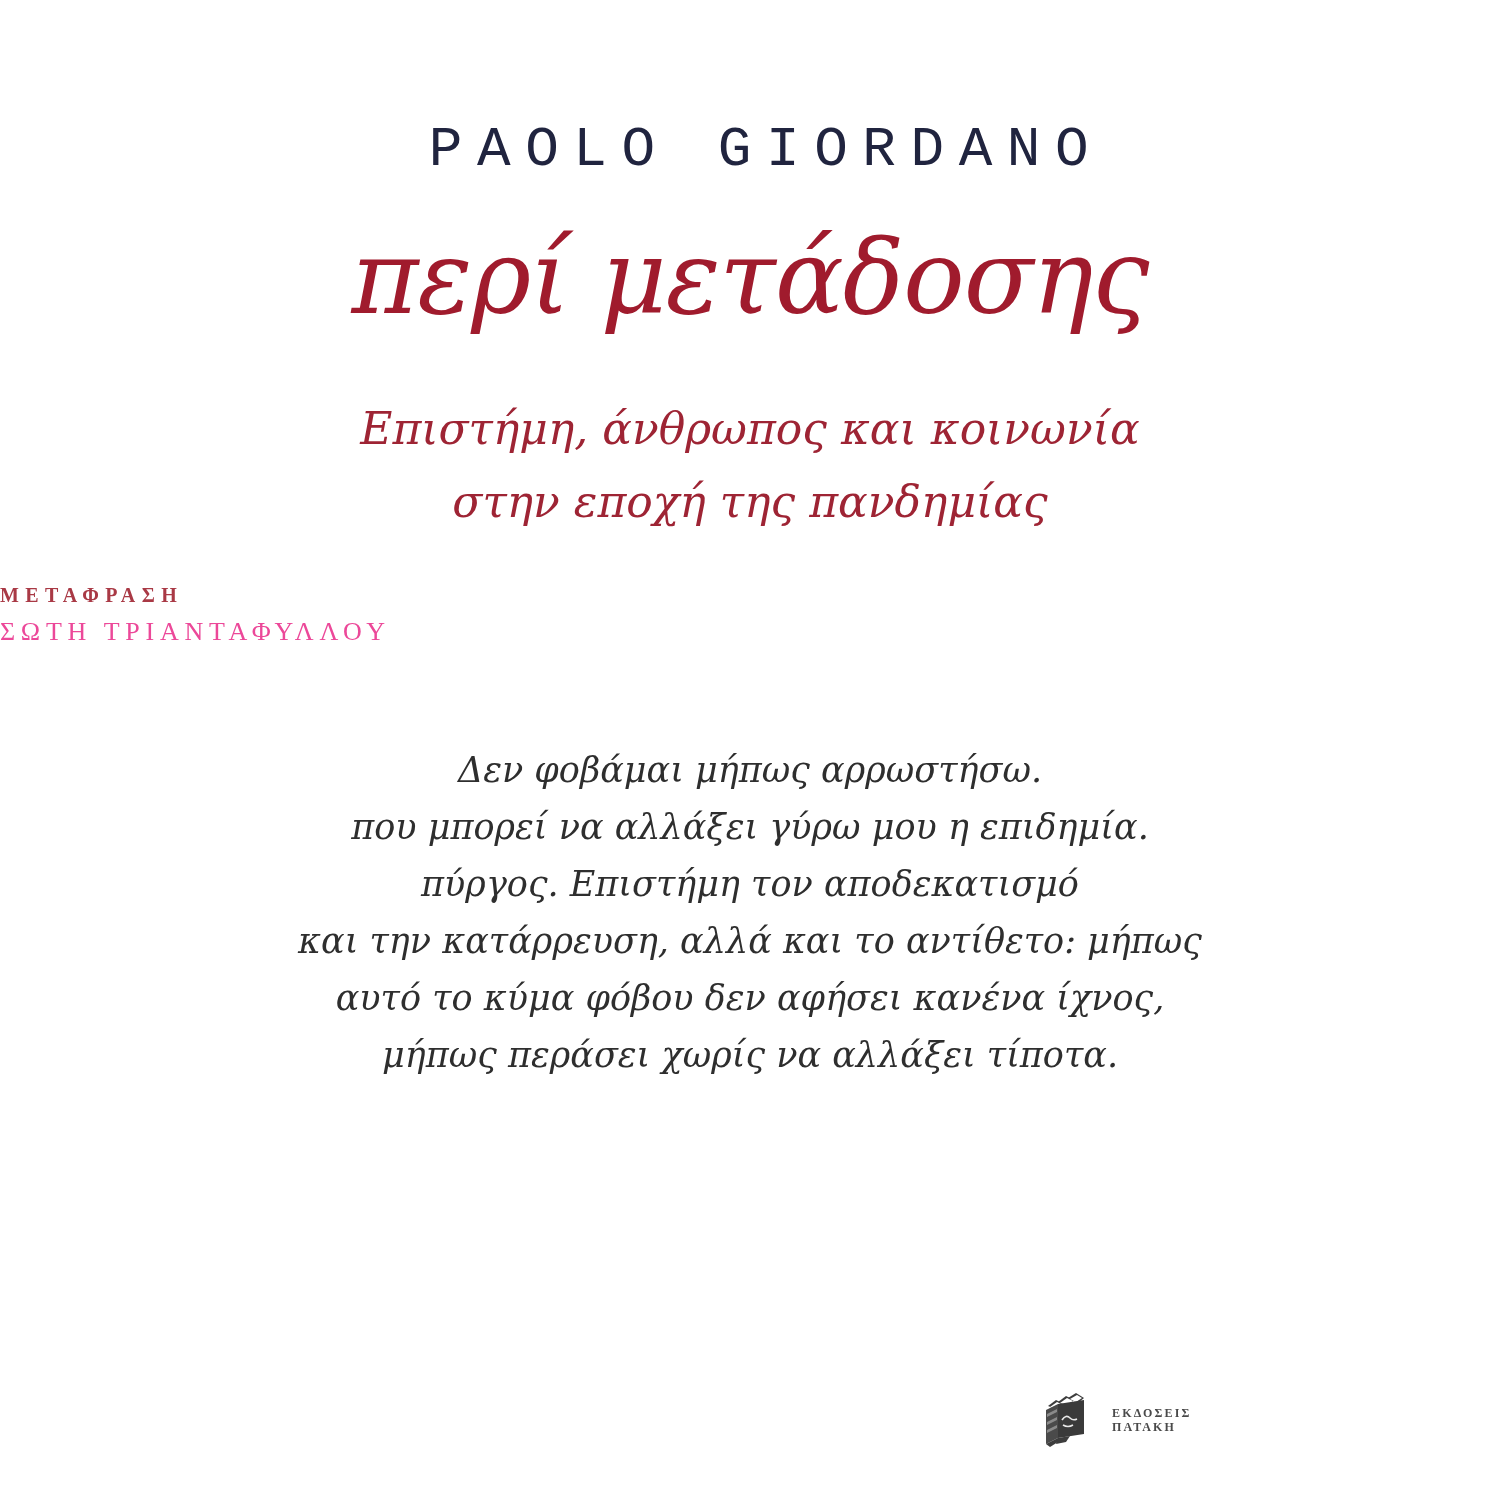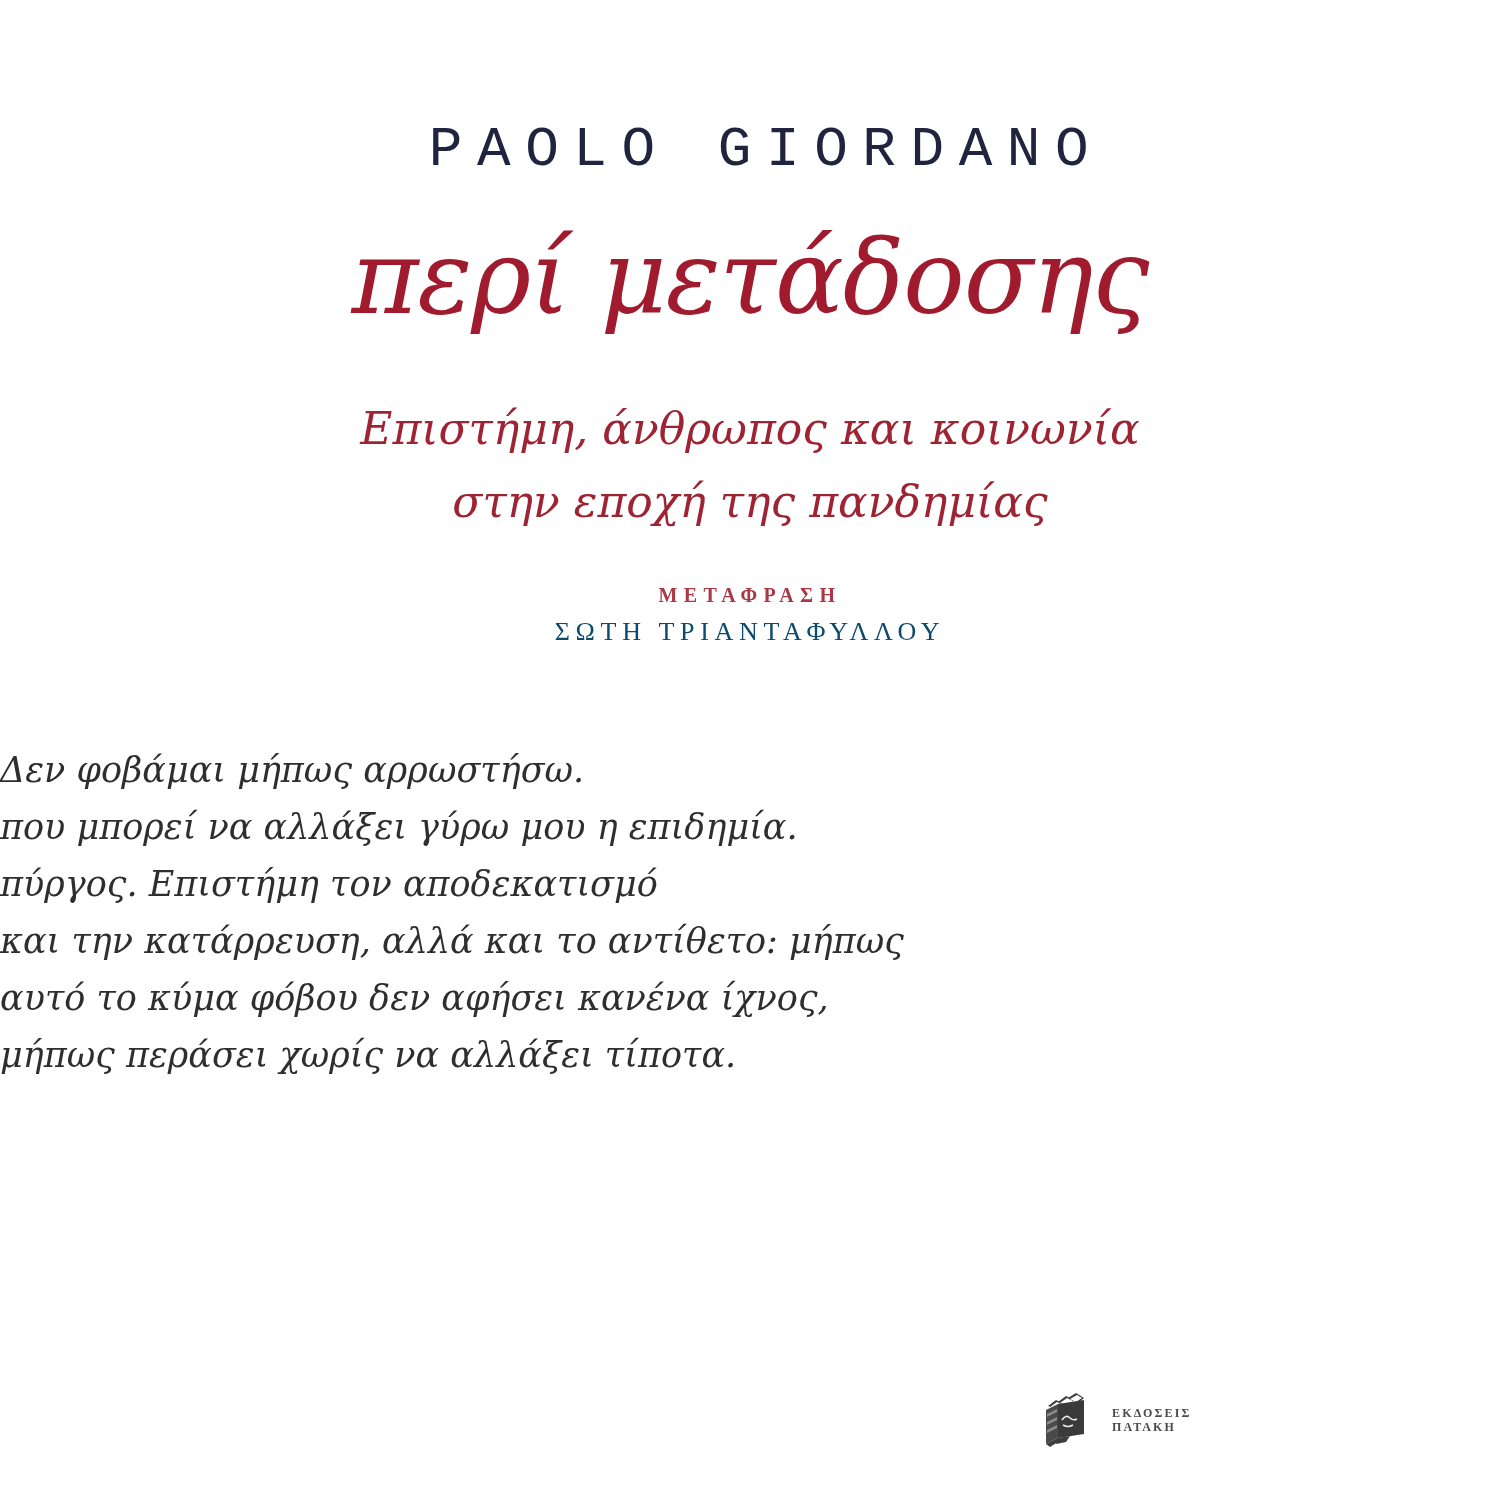--- a/index.html
+++ b/index.html
@@ -42,40 +42,40 @@
     text-align:center;
     font-family:"DejaVu Serif","Liberation Serif",serif;
     font-style:italic;
     font-size:44px;
     line-height:73px;
     color:#9e2434;
   }
   .translation{
     position:absolute;
     top:584px;left:0;width:100%;
-    text-align:center;
+    text-align:left;
   }
   .translation-label{
     font-family:"Liberation Serif","DejaVu Serif",serif;
     font-size:20px;
     font-weight:bold;
     letter-spacing:0.32em;
     color:#a93945;
     margin-bottom:10px;
   }
   .translator{
     font-family:"Liberation Serif","DejaVu Serif",serif;
     font-size:26px;
     letter-spacing:0.22em;
-    color:#0c4a6e;
+    color:#ec4899;
   }
   .quote{
     position:absolute;
     top:742px;left:0;width:100%;
-    text-align:left;
+    text-align:center;
     font-family:"DejaVu Serif","Liberation Serif",serif;
     font-style:italic;
     font-size:35px;
     line-height:57px;
     color:#2e2e2e;
   }
   .quote .q-line{white-space:nowrap;}
   .publisher{
     position:absolute;
     top:1390px;left:1036px;

